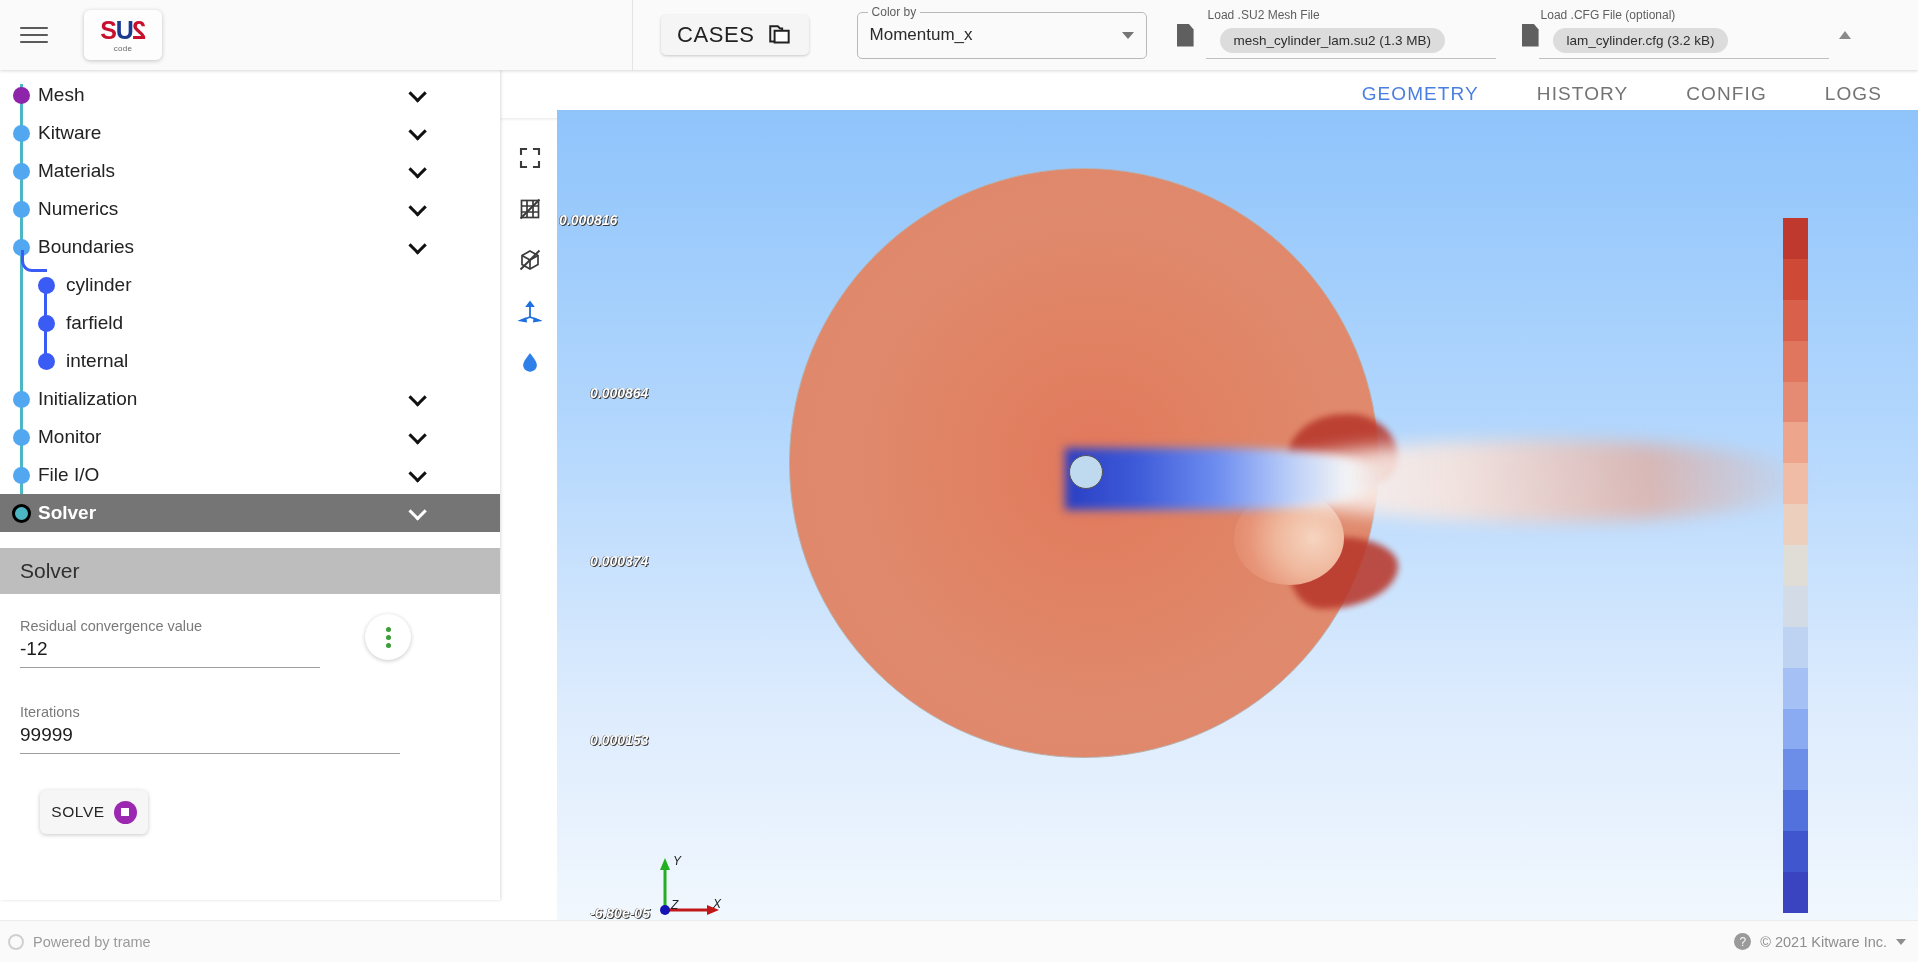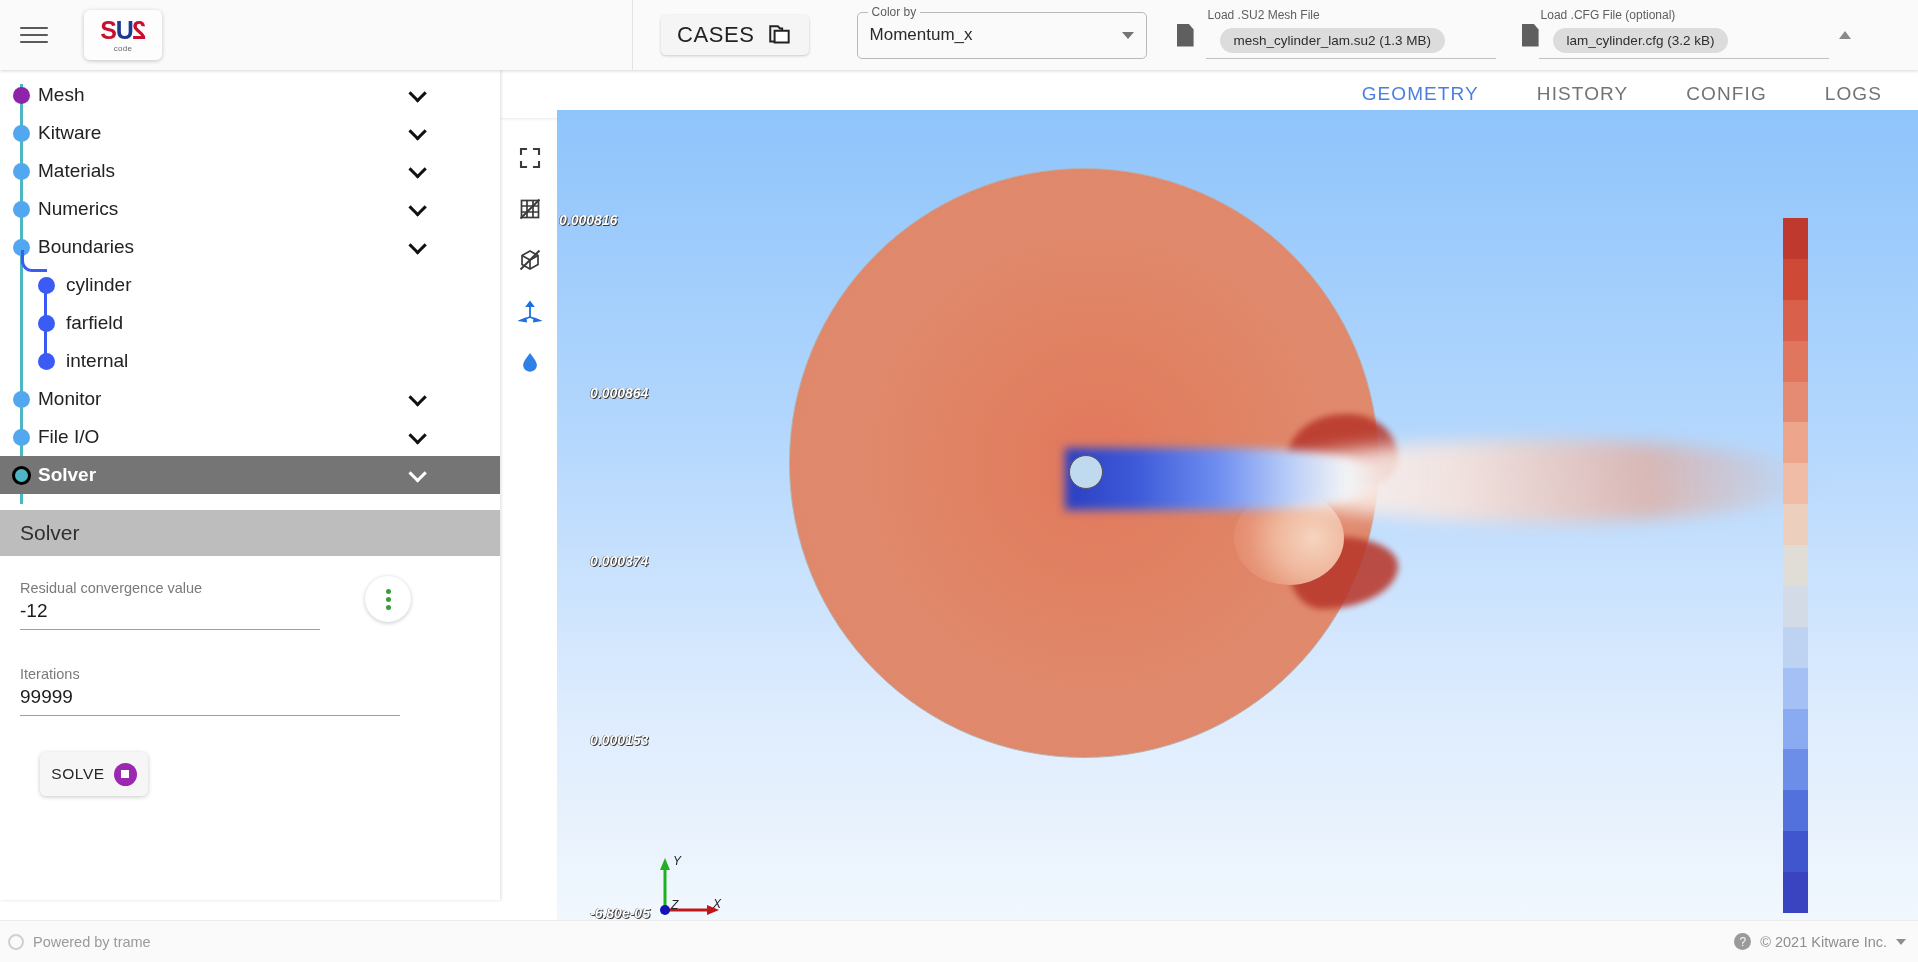--- a/index.html
+++ b/index.html
@@ -405,20 +405,25 @@
       <span class="child-connector"></span>
       <span class="child-bullet"></span>
       <span class="child-label">farfield</span>
     </div>
     <div class="child-row">
       <span class="child-connector"></span>
       <span class="child-bullet"></span>
       <span class="child-label">internal</span>
     </div>
 
+    <div class="tree-row">
+      <span class="bullet normal"></span>
+      <span class="tree-label">Initialization</span>
+      <span class="chev"></span>
+    </div>
     <div class="tree-row">
       <span class="bullet normal"></span>
       <span class="tree-label">Monitor</span>
       <span class="chev"></span>
     </div>
     <div class="tree-row">
       <span class="bullet normal"></span>
       <span class="tree-label">File I/O</span>
       <span class="chev"></span>
     </div>

